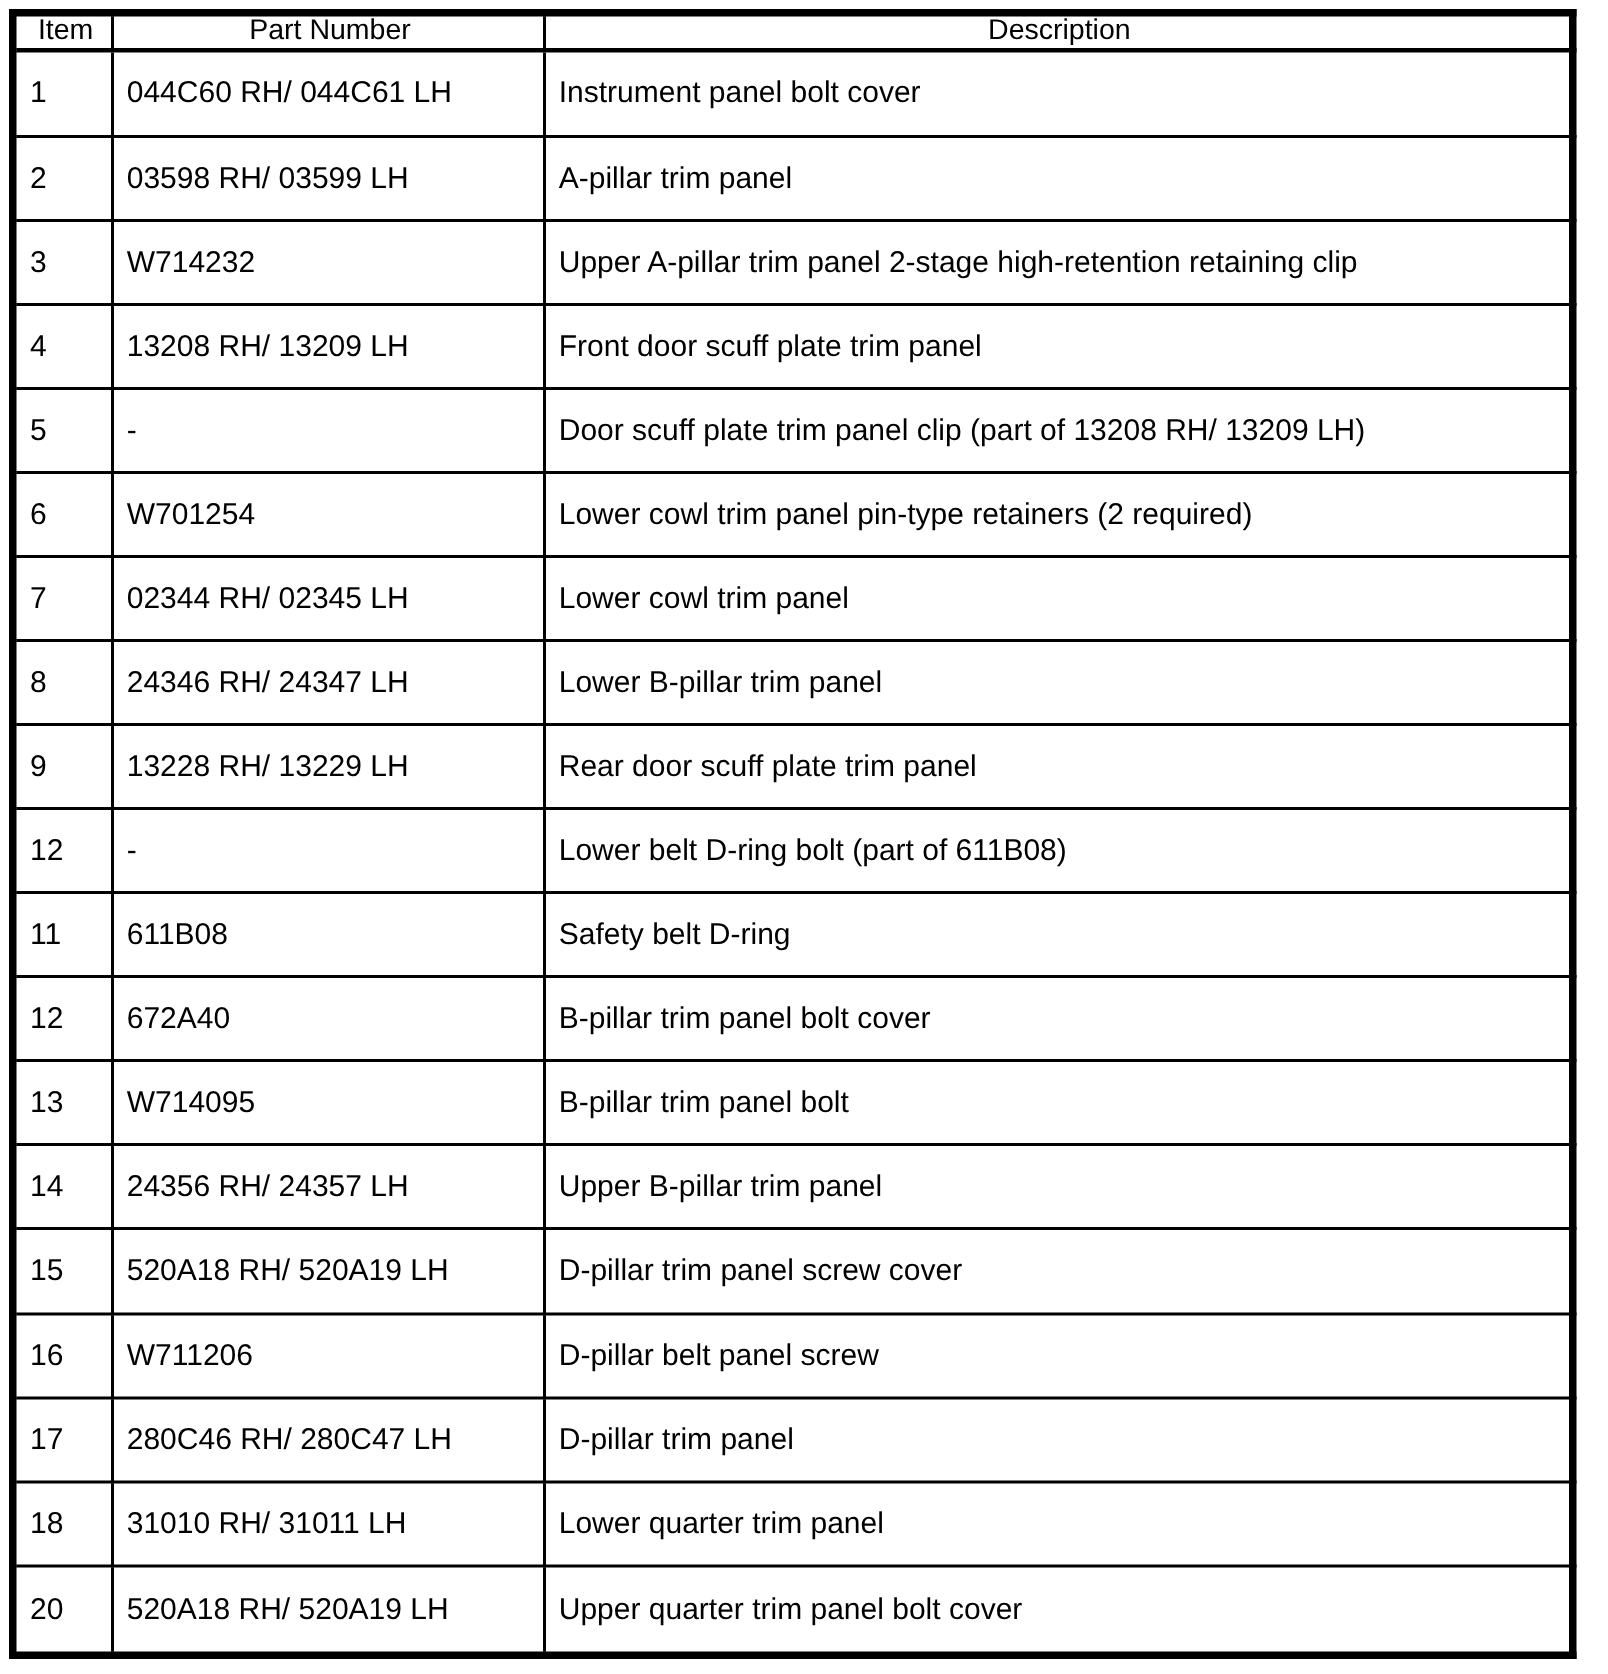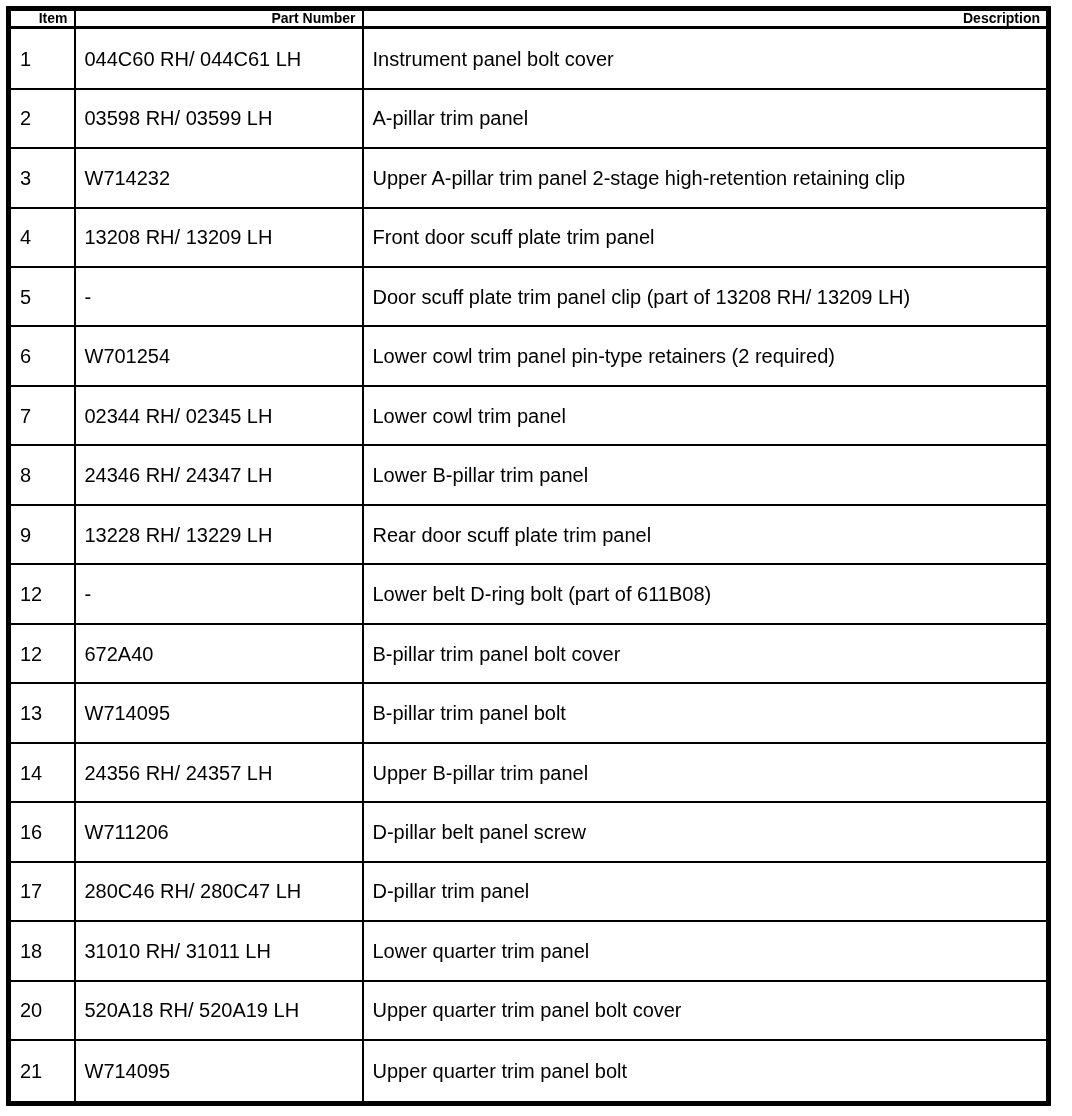--- a/index.html
+++ b/index.html
@@ -34,24 +34,24 @@
     border: 2px solid #000000;
     font-size: 20px;
     line-height: 1.1;
     vertical-align: middle;
     padding: 0 6px 0 9px;
     white-space: nowrap;
     overflow: hidden;
     color: #000000;
   }
   table.parts-table thead th {
-    font-weight: bold;
-    text-align: right;
+    font-weight: normal;
+    text-align: center;
     border-bottom-width: 3px;
-    font-size: 14px;
+    font-size: 19px;
   }
   table.parts-table td {
     text-align: left;
     font-weight: normal;
   }
   col.col-item { width: 66px; }
   col.col-part { width: 288px; }
   col.col-desc { width: auto; }
 </style>
 </head>
@@ -116,33 +116,43 @@
     <td>9</td>
     <td>13228 RH/ 13229 LH</td>
     <td>Rear door scuff plate trim panel</td>
   </tr>
         <tr>
     <td>12</td>
     <td>-</td>
     <td>Lower belt D-ring bolt (part of 611B08)</td>
   </tr>
         <tr>
+    <td>11</td>
+    <td>611B08</td>
+    <td>Safety belt D-ring</td>
+  </tr>
+        <tr>
     <td>12</td>
     <td>672A40</td>
     <td>B-pillar trim panel bolt cover</td>
   </tr>
         <tr>
     <td>13</td>
     <td>W714095</td>
     <td>B-pillar trim panel bolt</td>
   </tr>
         <tr>
     <td>14</td>
     <td>24356 RH/ 24357 LH</td>
     <td>Upper B-pillar trim panel</td>
+  </tr>
+        <tr>
+    <td>15</td>
+    <td>520A18 RH/ 520A19 LH</td>
+    <td>D-pillar trim panel screw cover</td>
   </tr>
         <tr>
     <td>16</td>
     <td>W711206</td>
     <td>D-pillar belt panel screw</td>
   </tr>
         <tr>
     <td>17</td>
     <td>280C46 RH/ 280C47 LH</td>
     <td>D-pillar trim panel</td>
@@ -150,20 +160,15 @@
         <tr>
     <td>18</td>
     <td>31010 RH/ 31011 LH</td>
     <td>Lower quarter trim panel</td>
   </tr>
         <tr>
     <td>20</td>
     <td>520A18 RH/ 520A19 LH</td>
     <td>Upper quarter trim panel bolt cover</td>
   </tr>
-        <tr>
-    <td>21</td>
-    <td>W714095</td>
-    <td>Upper quarter trim panel bolt</td>
-  </tr>
       </tbody>
   </table>
 </div>
 
 </body></html>

